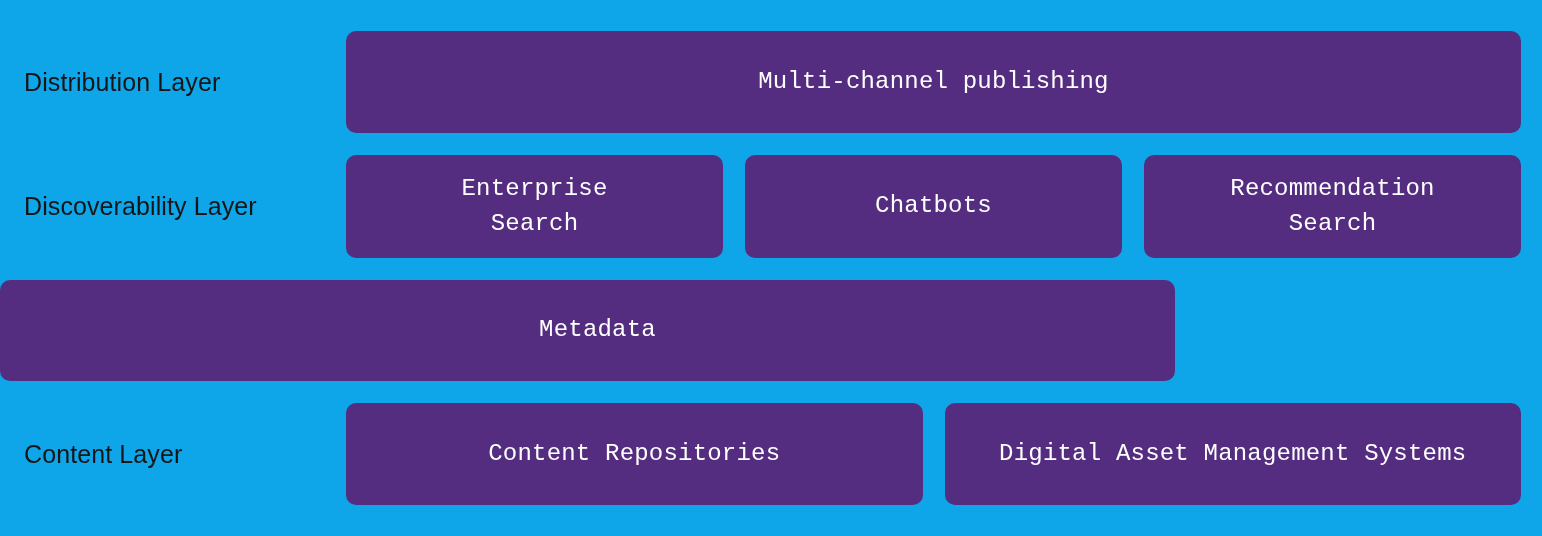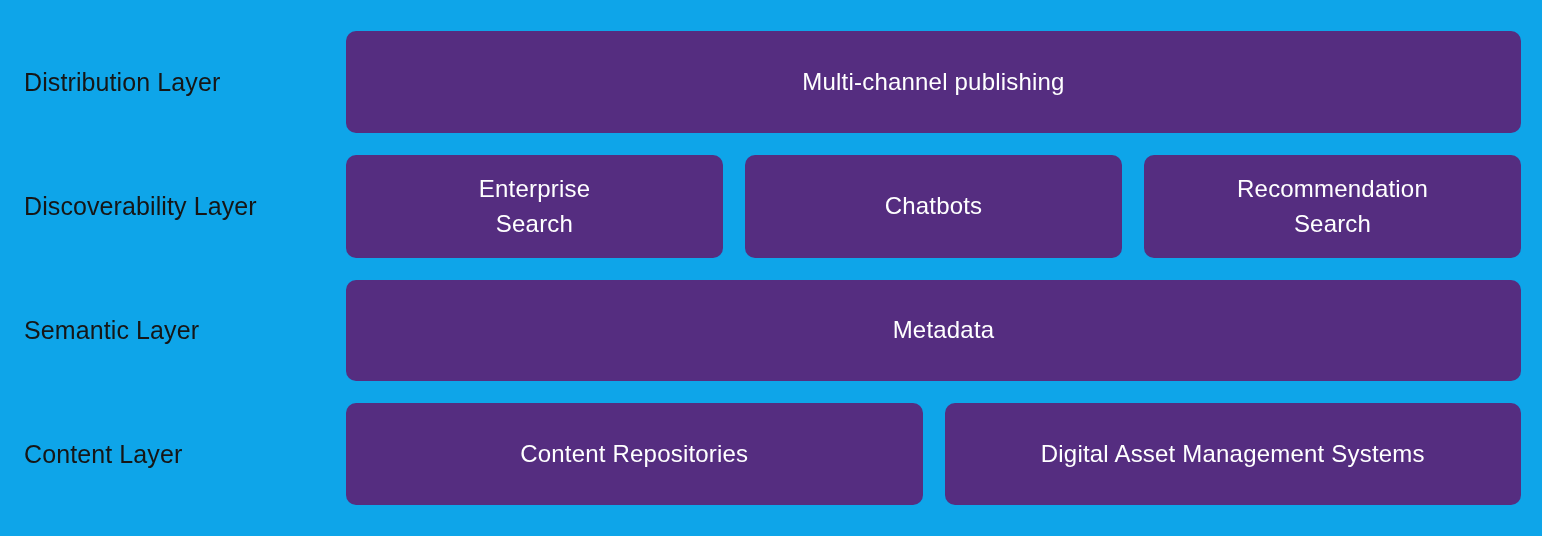--- a/index.html
+++ b/index.html
@@ -55,20 +55,21 @@
     align-items: center;
     justify-content: center;
     text-align: center;
     font-size: 24px;
     line-height: 1.42;
     font-weight: 400;
     letter-spacing: 0.2px;
     height: 100%;
     box-sizing: border-box;
     padding: 6px 14px;
+    font-family: Liberation Mono, monospace;
   }
   .node-box .node-text {
     display: block;
     white-space: pre-line;
   }
 
   
   #row-distribution   { top: 31px;  height: 102px; }
   #row-discoverability{ top: 155px; height: 103px; border-radius: 11px; }
   #row-semantic       { top: 280px; height: 101px; }
@@ -105,21 +106,20 @@
         <span class="node-text">Chatbots</span>
       </div>
       <div class="node-box">
         <span class="node-text">Recommendation
 Search</span>
       </div>
     </div>
   </div>
 
   <div class="layer-row" id="row-semantic">
-    <div class="row-label">Semantic Layer</div>
     <div class="boxes">
       <div class="node-box">
         <span class="node-text">Metadata</span>
       </div>
     </div>
   </div>
 
   <div class="layer-row" id="row-content">
     <div class="row-label">Content Layer</div>
     <div class="boxes">

